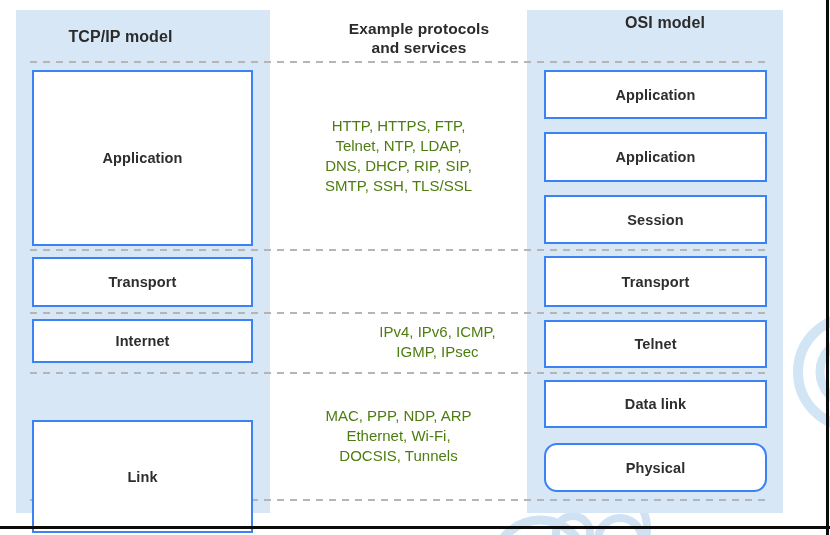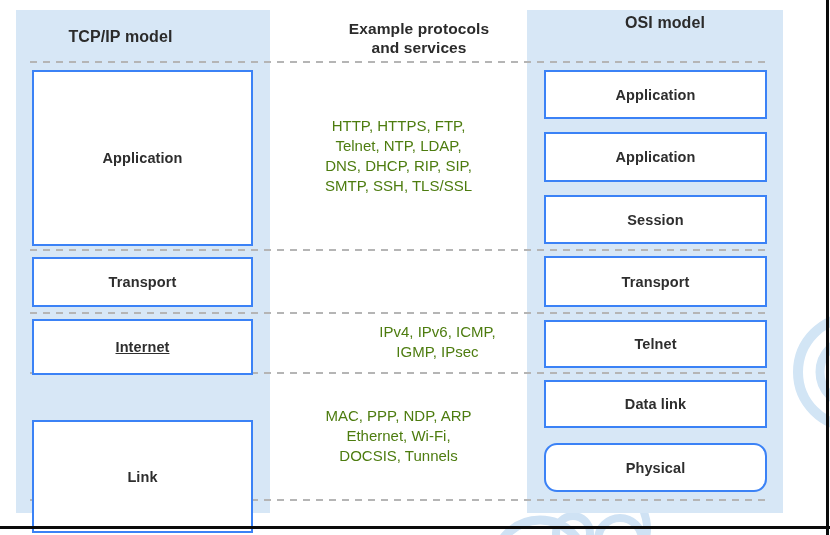--- a/index.html
+++ b/index.html
@@ -35,21 +35,21 @@
   
   .box{
     position:absolute;z-index:3;box-sizing:border-box;
     background:#ffffff;border:2px solid #3b82f6;
     display:flex;align-items:center;justify-content:center;
     font-weight:bold;font-size:14.5px;color:#2e2e2e;letter-spacing:0.1px;
   }
   .lbox{left:32px;width:221px;}
   .lbox.app{top:70px;height:176px;}
   .lbox.transport{top:257px;height:50px;}
-  .lbox.internet{top:319px;height:56px;text-decoration:underline;}
+  .lbox.internet{top:319px;height:44px;}
   .lbox.link{top:380px;height:113px;margin-top:40px;}
   .rbox{left:544px;width:223px;}
   .rbox.application{top:70px;height:49px;}
   .rbox.presentation{top:132px;height:50px;}
   .rbox.session{top:195px;height:49px;}
   .rbox.transport{top:256px;height:51px;}
   .rbox.network{top:320px;height:48px;}
   .rbox.datalink{top:380px;height:48px;}
   .rbox.physical{top:443px;height:49px;border-radius:13px;}
   

